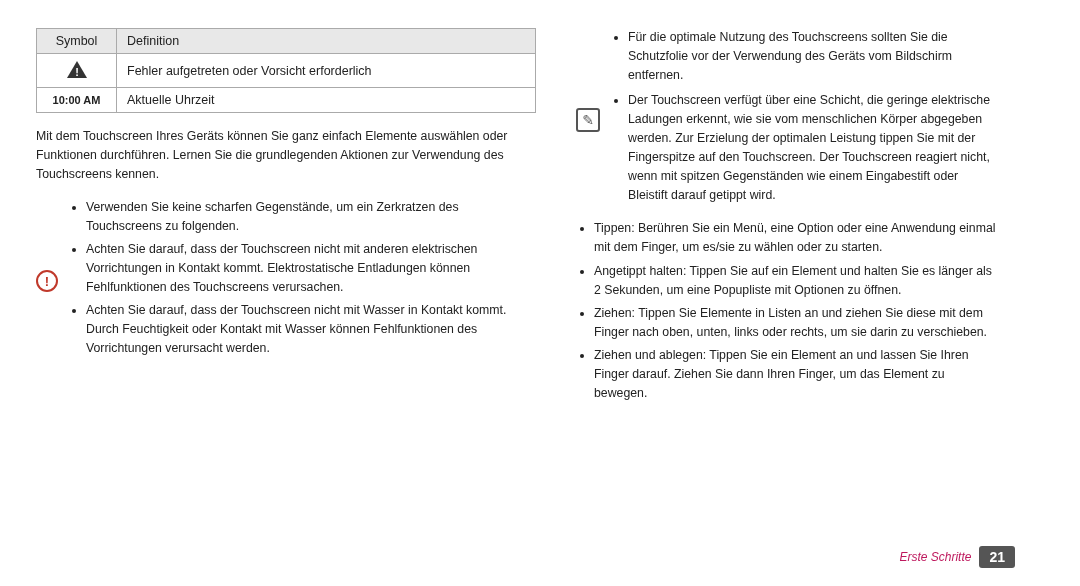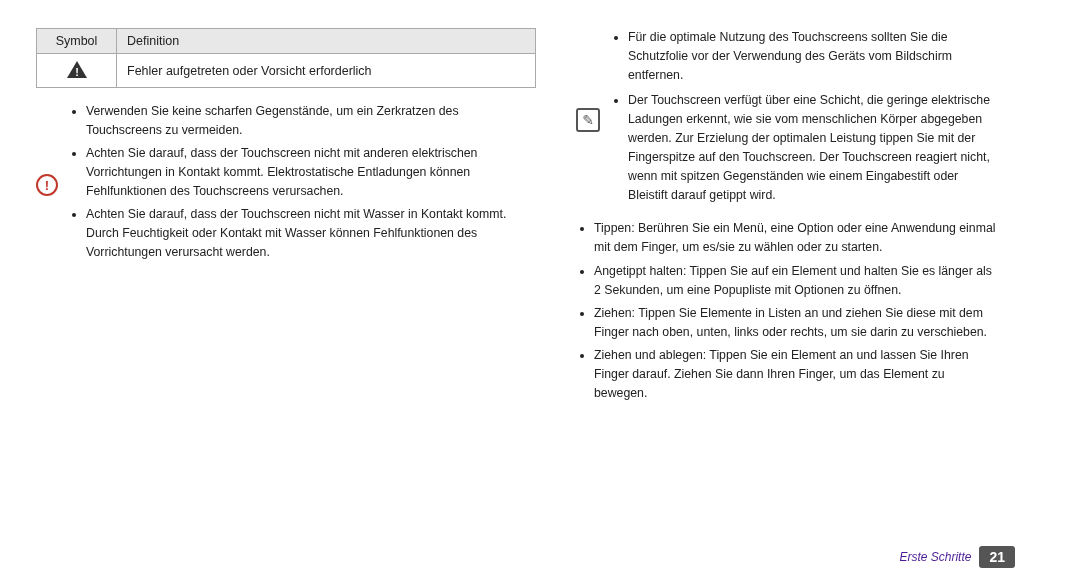--- a/index.html
+++ b/index.html
@@ -152,21 +152,21 @@
       position: absolute;
       bottom: 18px;
       right: 36px;
       display: flex;
       align-items: center;
       gap: 8px;
     }
     .footer-text {
       font-style: italic;
       font-size: 12px;
-      color: #4c1d95;
+      color: #be185d;
     }
     .page-number-badge {
       background: #555;
       color: #fff;
       font-size: 14px;
       font-weight: bold;
       padding: 3px 10px;
       border-radius: 3px;
     }
   </style>
@@ -189,31 +189,36 @@
           <td class="symbol-cell">
             <span style="display:inline-block;">
               <svg width="22" height="20" viewBox="0 0 22 20">
                 <polygon points="11,2 21,19 1,19" fill="#333" stroke="none"></polygon>
                 <text x="11" y="17" text-anchor="middle" fill="white" font-size="11" font-weight="bold">!</text>
               </svg>
             </span>
           </td>
           <td>Fehler aufgetreten oder Vorsicht erforderlich</td>
         </tr>
+        <tr>
+          <td class="symbol-cell time-cell">10:00 AM</td>
+          <td>Aktuelle Uhrzeit</td>
+        </tr>
       </tbody>
     </table>
 
 
+    <p class="body-text">Mit dem Touchscreen Ihres Geräts können Sie ganz einfach Elemente auswählen oder Funktionen durchführen. Lernen Sie die grundlegenden Aktionen zur Verwendung des Touchscreens kennen.</p>
 
     <div class="info-block">
       <div class="info-icon">
         <div class="icon-info-circle">!</div>
       </div>
       <ul class="bullet-list">
-        <li>Verwenden Sie keine scharfen Gegenstände, um ein Zerkratzen des Touchscreens zu vermeiden.</li>
+        <li>Verwenden Sie keine scharfen Gegenstände, um ein Zerkratzen des Touchscreens zu folgenden.</li>
         <li>Achten Sie darauf, dass der Touchscreen nicht mit anderen elektrischen Vorrichtungen in Kontakt kommt. Elektrostatische Entladungen können Fehlfunktionen des Touchscreens verursachen.</li>
         <li>Achten Sie darauf, dass der Touchscreen nicht mit Wasser in Kontakt kommt. Durch Feuchtigkeit oder Kontakt mit Wasser können Fehlfunktionen des Vorrichtungen verursacht werden.</li>
       </ul>
     </div>
 
   </div>
 
   <div class="right-column">
 
     <div class="info-block">

